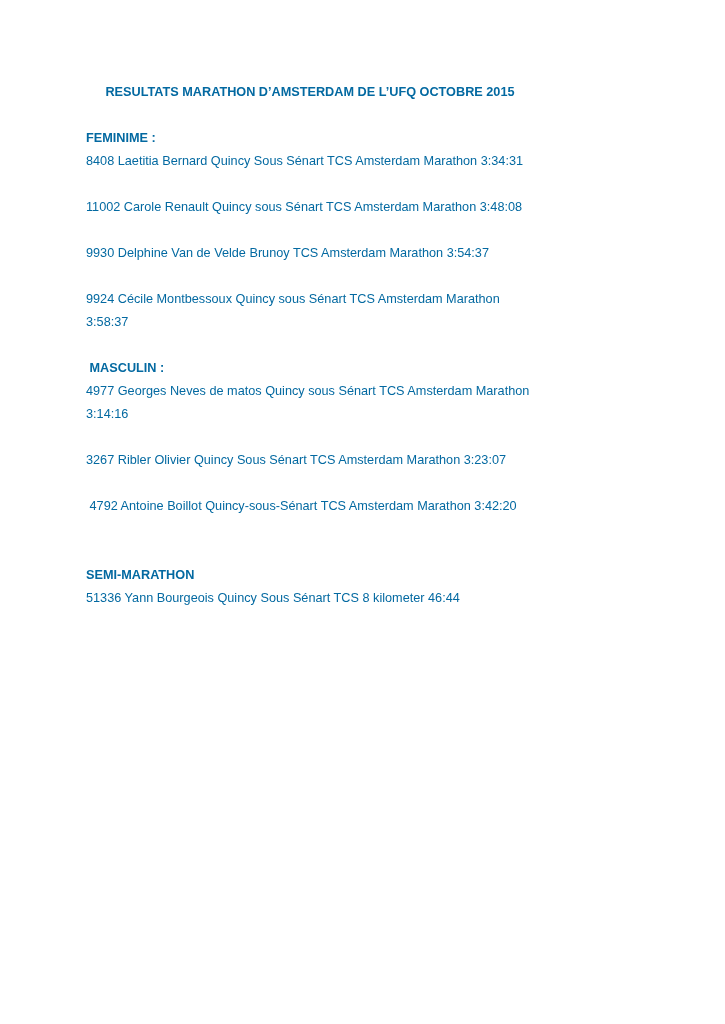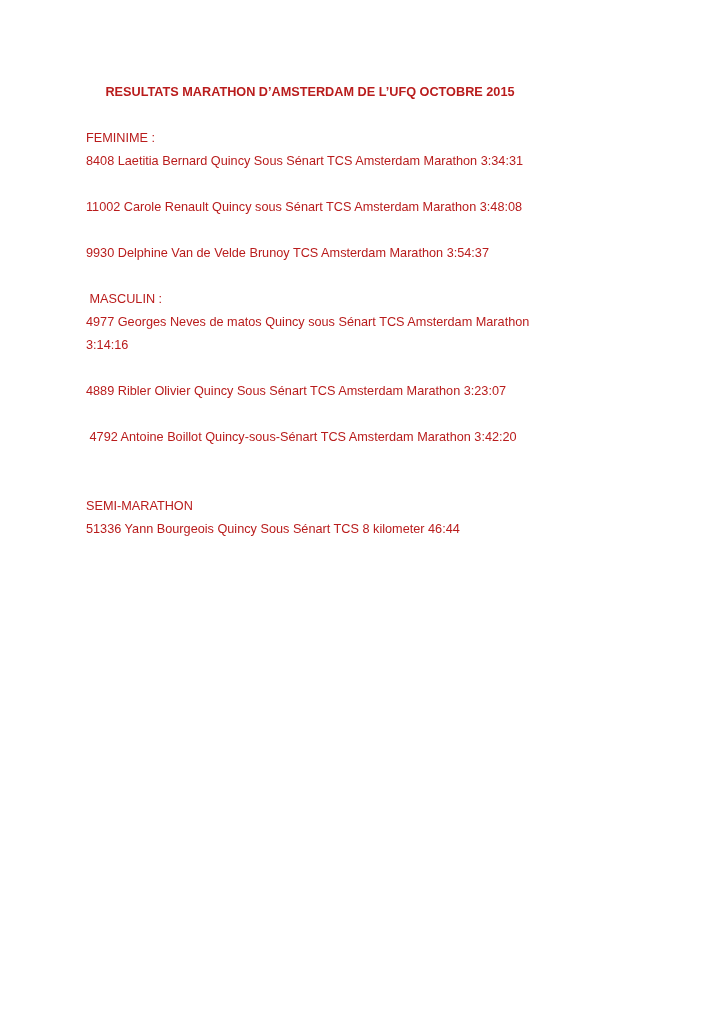--- a/index.html
+++ b/index.html
@@ -11,51 +11,52 @@
     position: relative;
     width: 618px;
     height: 1024px;
     background: #ffffff;
     overflow: hidden;
     box-sizing: border-box;
     padding: 81px 84px 0 86px;
     font-family: "Liberation Sans", "DejaVu Sans", sans-serif;
     font-size: 12.7px;
     line-height: 23px;
-    color: #b91c1c;
+    color: #0369a1;
   }
   .page p {
     margin: 0;
     white-space: pre-wrap; 
   }
   .doc-title {
     font-weight: bold;
     text-align: center;
   }
   .heading {
-    font-weight: normal;
+    font-weight: bold;
   }
   
   .gap1 { margin-top: 23px !important; }  
   .gap2 { margin-top: 46px !important; }  
 </style>
 </head>
 <body>
 
 <div class="page">
 
   <p class="doc-title">RESULTATS MARATHON D’AMSTERDAM DE L’UFQ OCTOBRE 2015</p>
 
   <p class="heading gap1">FEMINIME :</p>
   <p>8408 Laetitia Bernard Quincy Sous Sénart TCS Amsterdam Marathon 3:34:31</p>
   <p class="gap1">11002 Carole Renault Quincy sous Sénart TCS Amsterdam Marathon 3:48:08</p>
   <p class="gap1">9930 Delphine Van de Velde Brunoy TCS Amsterdam Marathon 3:54:37</p>
+  <p class="gap1">9924 Cécile Montbessoux Quincy sous Sénart TCS Amsterdam Marathon 3:58:37</p>
 
   <p class="heading gap1"> MASCULIN :</p>
   <p>4977 Georges Neves de matos Quincy sous Sénart TCS Amsterdam Marathon 3:14:16</p>
-  <p class="gap1">4889 Ribler Olivier Quincy Sous Sénart TCS Amsterdam Marathon 3:23:07</p>
+  <p class="gap1">3267 Ribler Olivier Quincy Sous Sénart TCS Amsterdam Marathon 3:23:07</p>
   <p class="gap1"> 4792 Antoine Boillot Quincy-sous-Sénart TCS Amsterdam Marathon 3:42:20</p>
 
   <p class="heading gap2">SEMI-MARATHON</p>
 
   <p>51336 Yann Bourgeois Quincy Sous Sénart TCS 8 kilometer 46:44</p>
 
 </div>
 
 </body></html>

